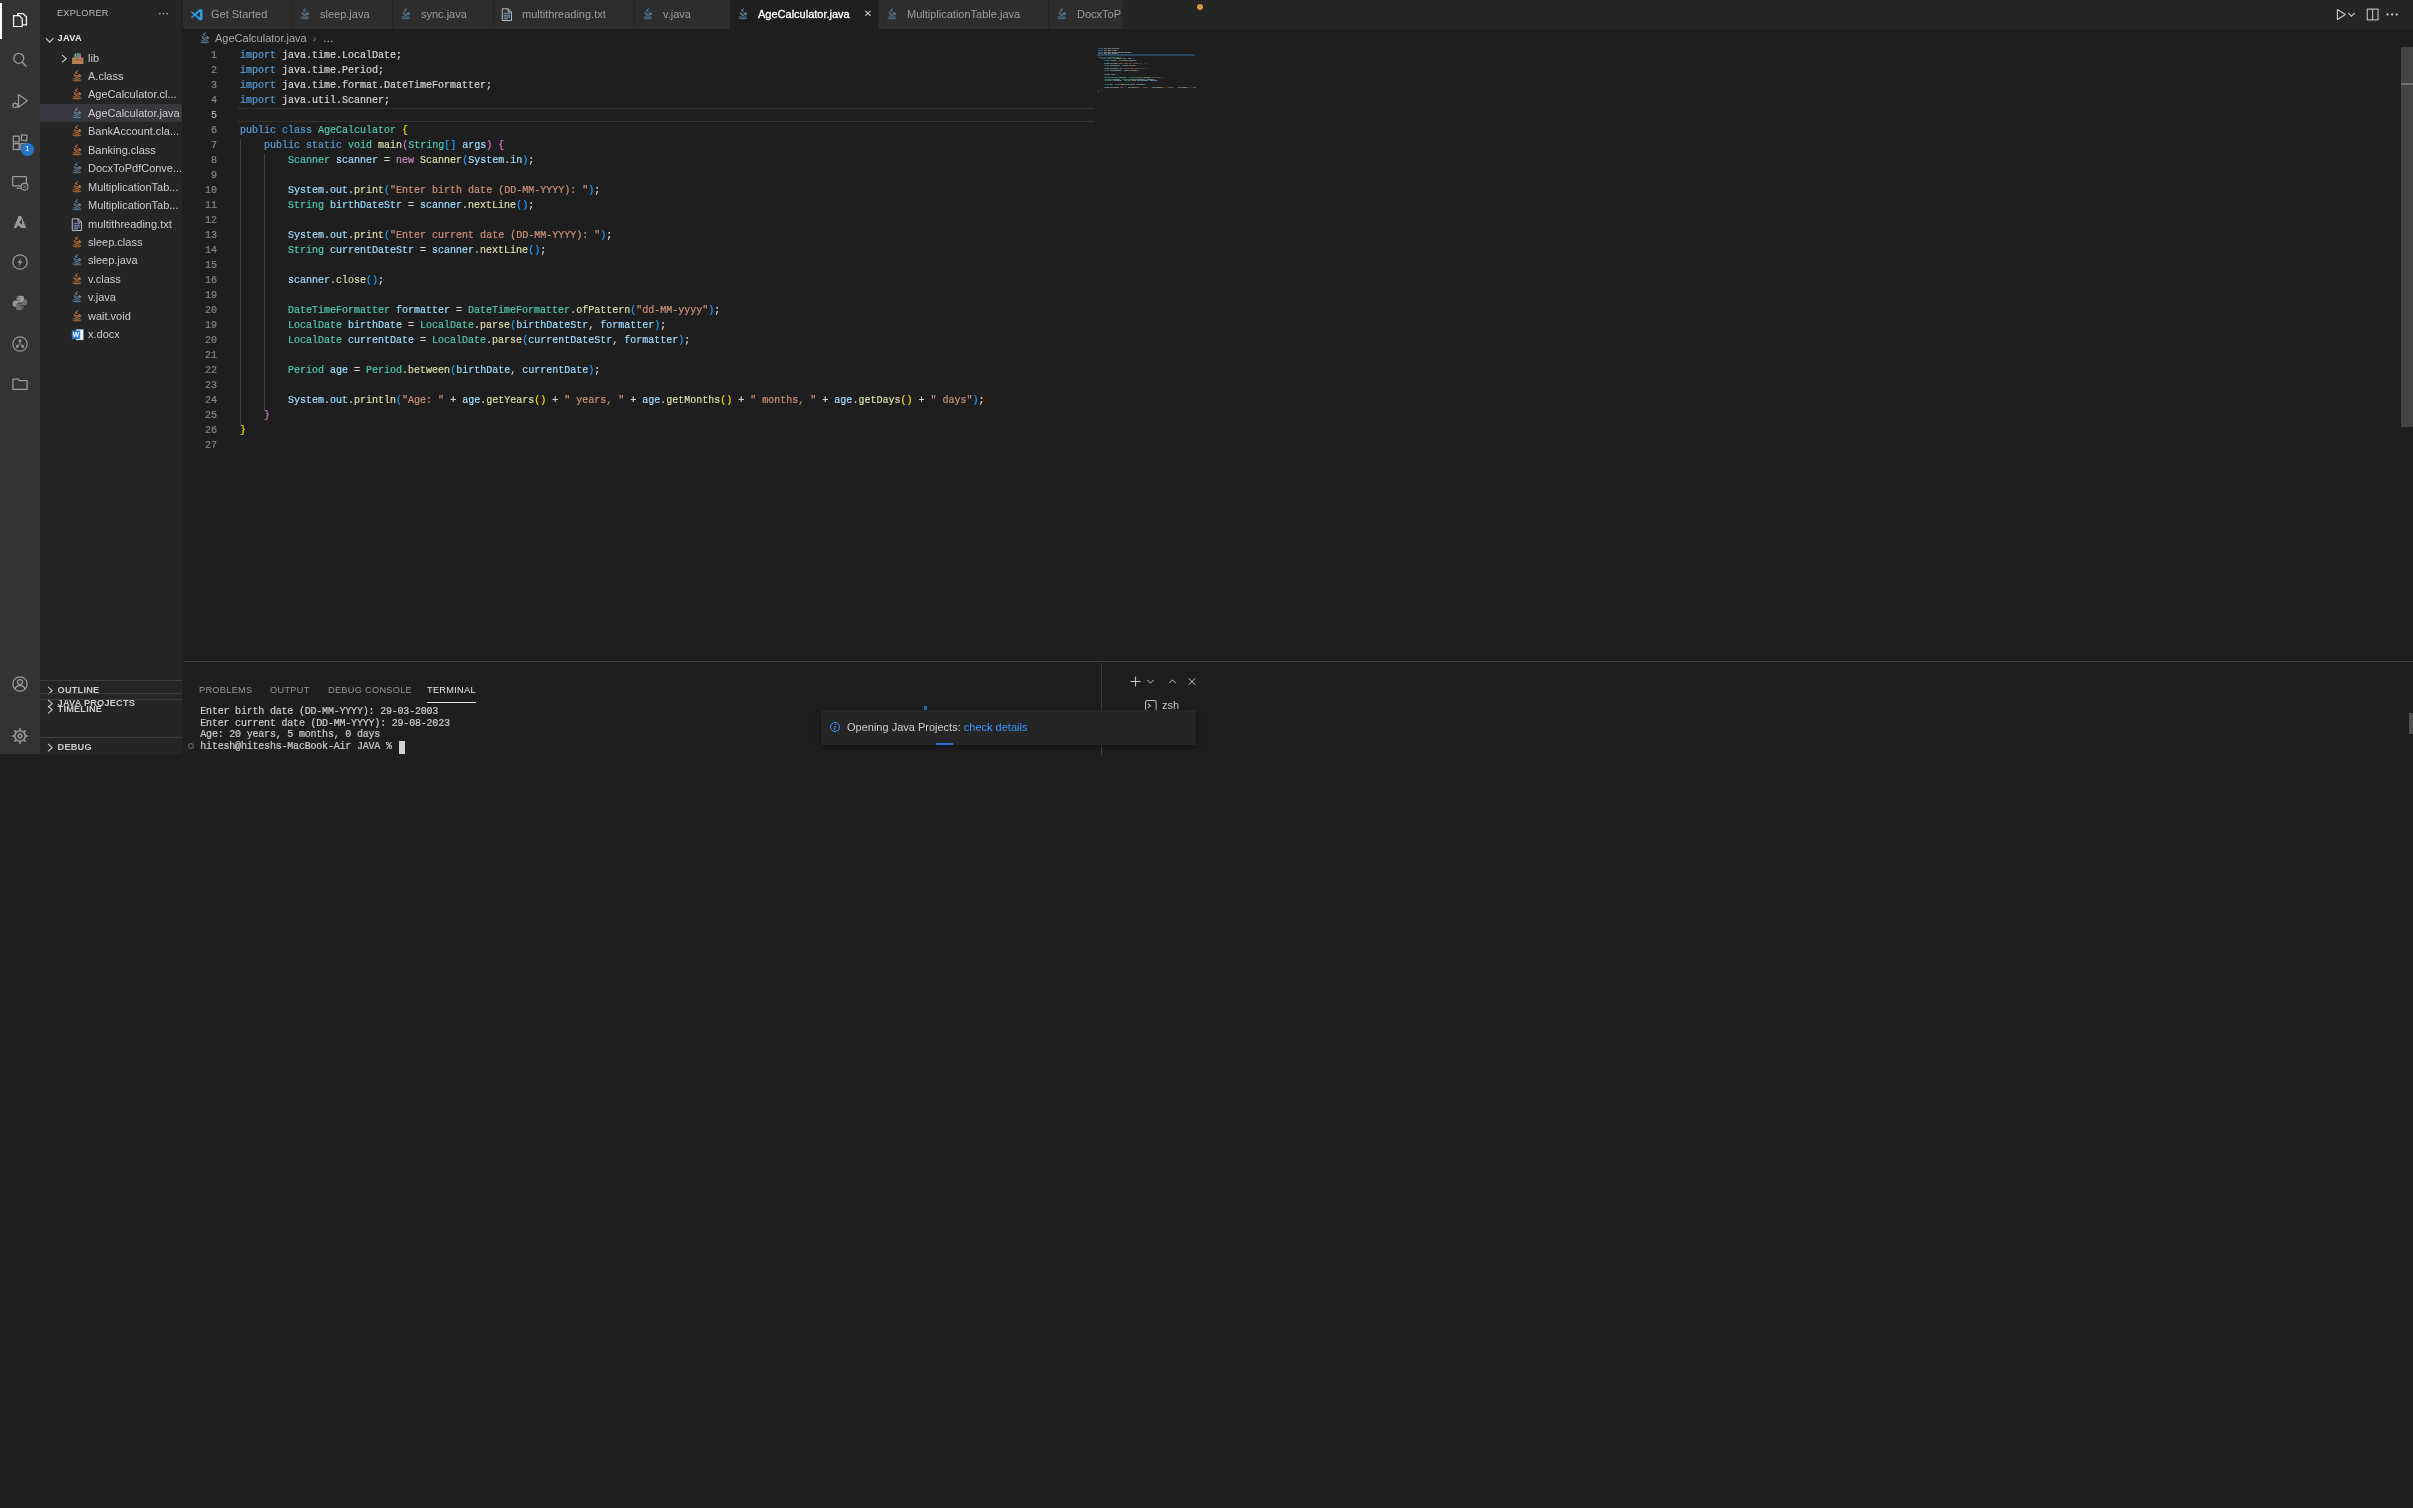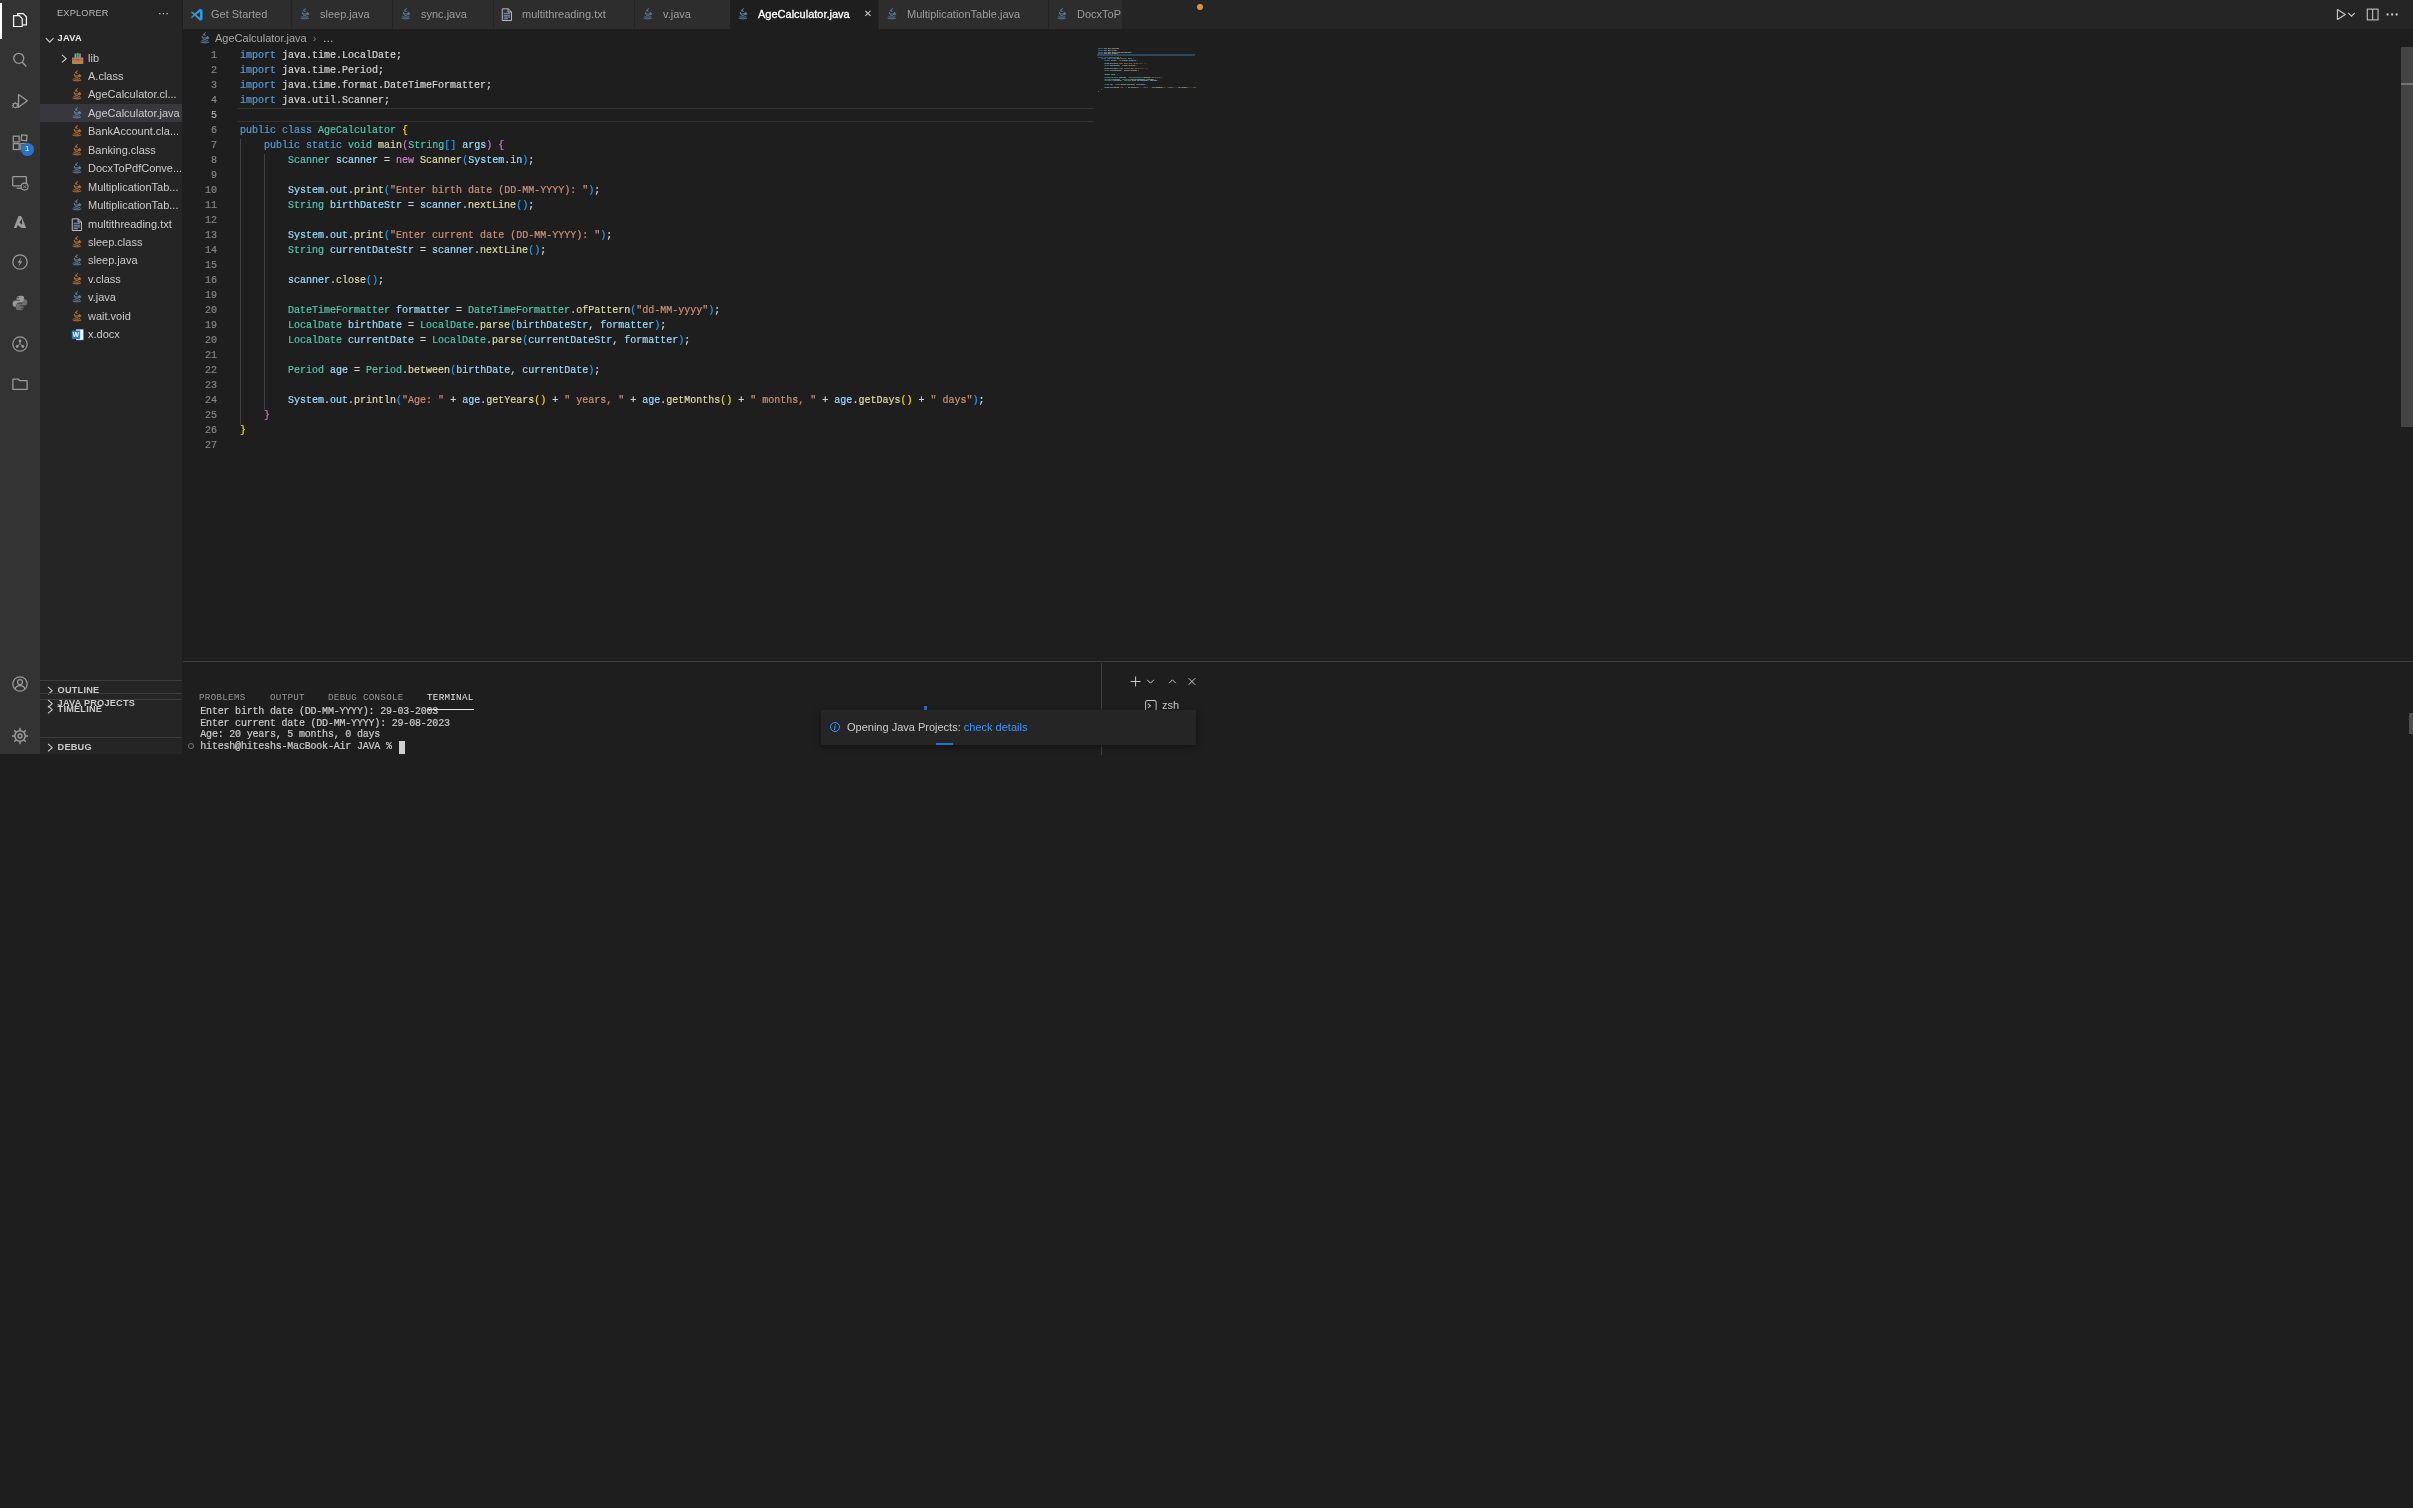--- a/index.html
+++ b/index.html
@@ -44,21 +44,21 @@
 .guide { position:absolute; width:0.8px; background:#404040; }
 #curline { position:absolute; left:55px; height:14.2px; top:60px; width:856px; border-top:0.8px solid #323232; border-bottom:0.8px solid #323232; }
 #minimap { position:absolute; left:915px; top:-0.4px; width:98px; height:92px; overflow:hidden; }
 #minimapinner { transform:scale(0.135,0.113); transform-origin:0 0; }
 #minimapinner .cl { height:15px; line-height:15px; font-family:"Liberation Mono",monospace; font-size:10px; white-space:pre; -webkit-text-stroke:0.2px currentColor; }
 #mmband { position:absolute; left:914px; top:6.4px; width:98px; height:2.1px; background:#28465e; }
 #escroll { position:absolute; right:0px; top:-0.8px; width:11.7px; height:380px; background:rgba(121,121,121,0.42); }
 #eovr { position:absolute; right:0px; top:35px; width:11.7px; height:2.1px; background:#737373; }
 
 #panel { position:absolute; left:183px; top:661px; right:0; height:93px; background:#1e1e1e; border-top:0.8px solid #3f3f42; color:#cccccc; }
-.ptab { position:absolute; top:23px; height:25px; line-height:25px; font-size:9.2px; color:#969696; letter-spacing:0.3px;font-family:Liberation Mono, monospace; }
+.ptab { position:absolute; top:16px; height:25px; line-height:25px; font-size:9.2px; color:#969696; letter-spacing:0.3px; }
 .ptab.active { color:#e7e7e7; border-bottom:0.8px solid #e7e7e7; height:25px; }
 .pticons { position:absolute; top:0; height:29px; color:#cccccc; }
 #term { position:absolute; left:17.3px; top:44px; font-family:"Liberation Mono",monospace; font-size:10px; letter-spacing:-0.2px; color:#cccccc; -webkit-text-stroke:0.2px #cccccc; }
 #term div { height:11.6px; line-height:11.6px; white-space:pre; }
 #tcursor { position:absolute; left:216px; top:79px; width:5.7px; height:12.6px; background:#d0d0d0; }
 #tdecor { position:absolute; left:5.2px; top:81px; width:5.9px; height:5.9px; border:0.8px solid #757575; border-radius:50%; }
 #psep { position:absolute; left:918px; top:0.8px; width:0.8px; height:92px; background:#3f3f42; }
 #zshrow { position:absolute; left:962px; top:36px; height:15px; }
 #pscroll { position:absolute; right:0px; top:51px; width:4.2px; height:20.5px; background:#4f4f4f; }
 #bluebit { position:absolute; left:741px; top:44px; width:2.5px; height:4.6px; background:#2472c8; }

